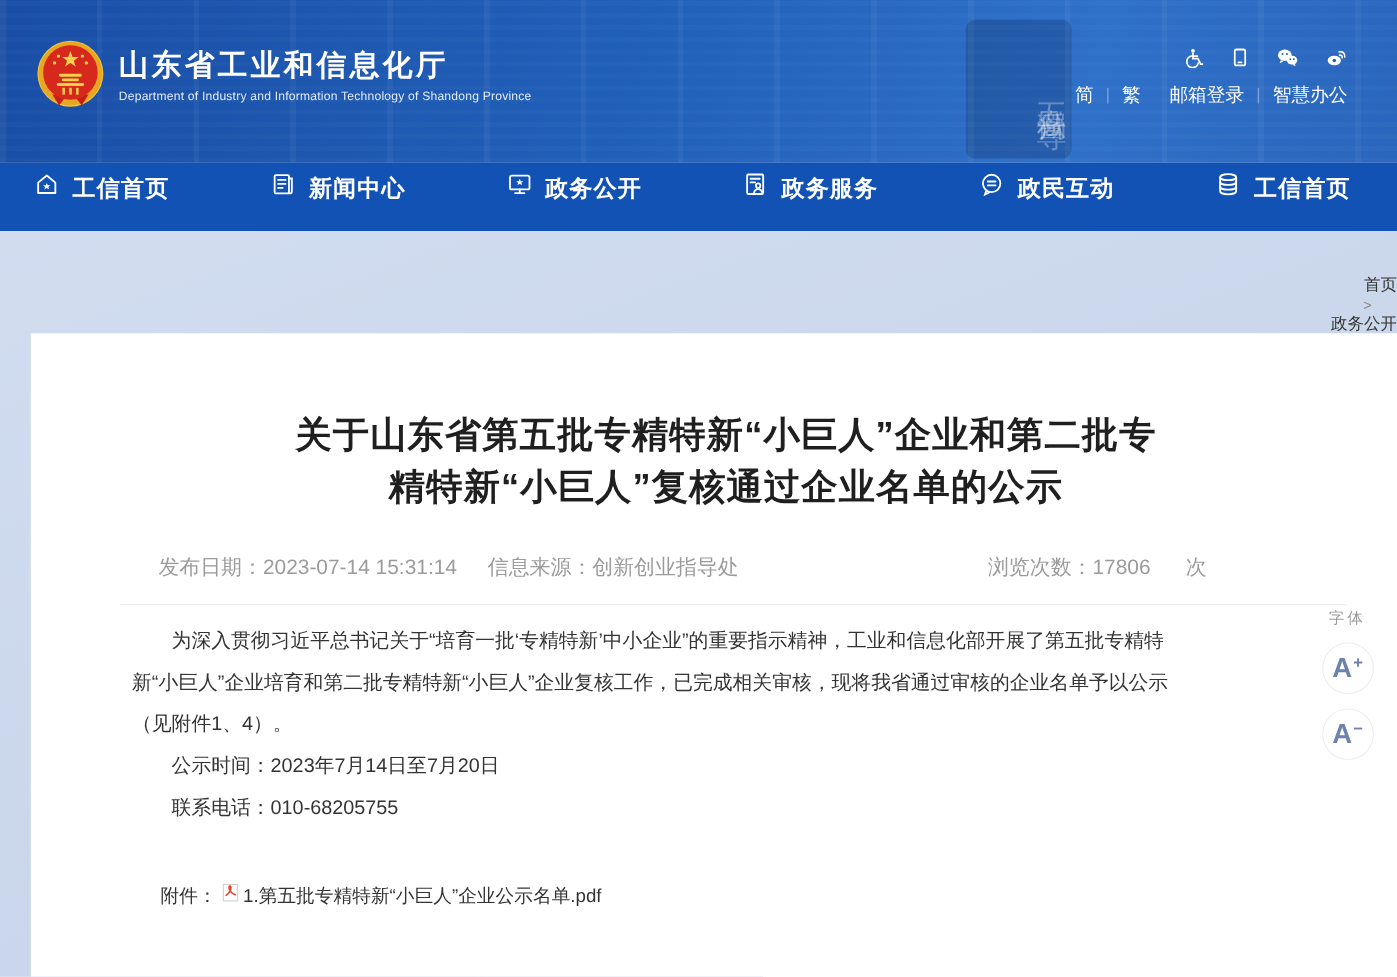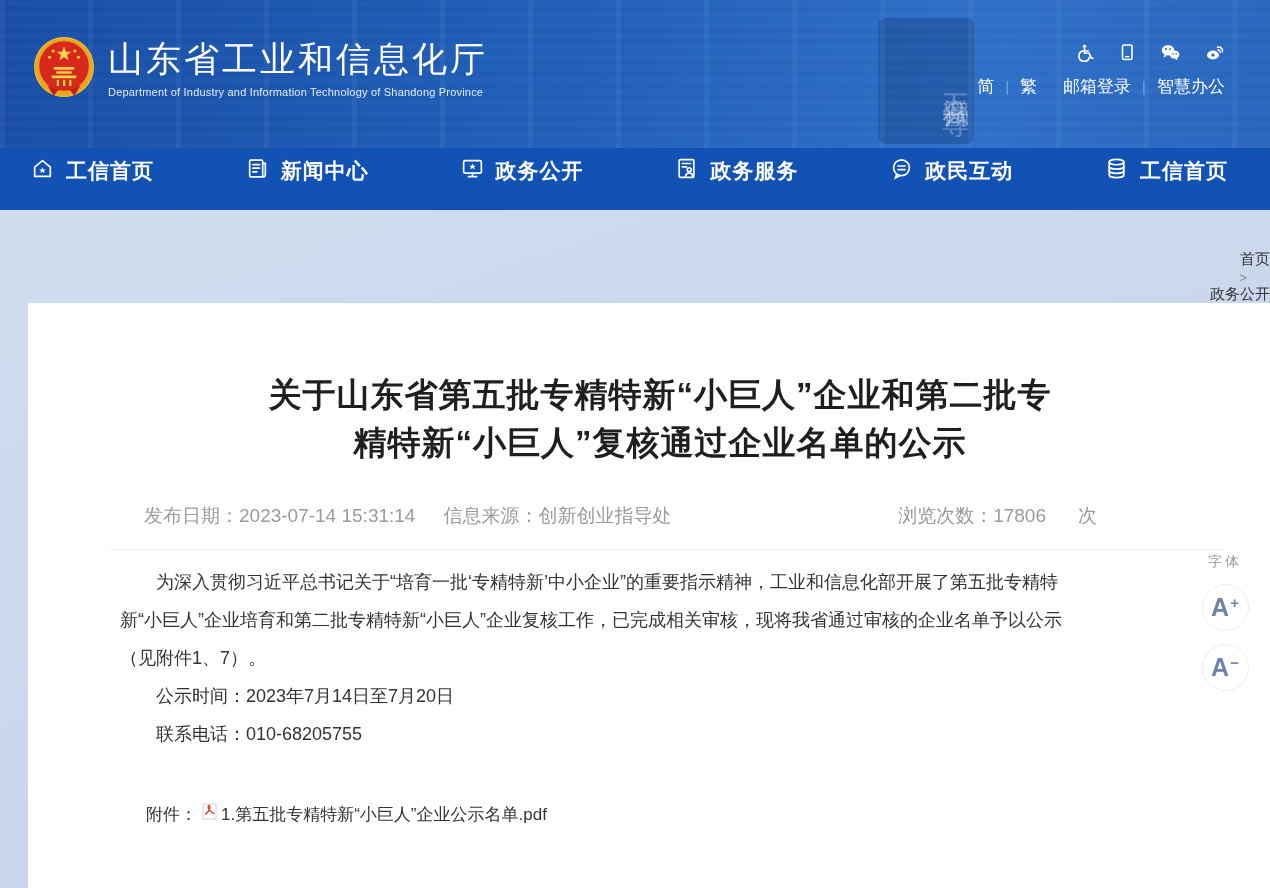--- a/index.html
+++ b/index.html
@@ -33,21 +33,21 @@
     font-size: 27px; letter-spacing: 5px;
     color: rgba(255,255,255,.30);
     text-align: center; padding-top: 2px;
   }
   .header-inner {
     position: relative; z-index: 2;
     display: flex; align-items: flex-start;
     padding: 36px 45px 0 33px;
   }
   .logo-link { display: flex; align-items: center; gap: 13px; cursor: pointer; }
-  .site-title { font-size: 35px; font-weight: normal; color: #fff; letter-spacing: 3px; line-height: 1.1; }
+  .site-title { font-size: 27px; font-weight: bold; color: #fff; letter-spacing: 3px; line-height: 1.1; }
   .site-subtitle { font-size: 11px; color: rgba(255,255,255,.88); margin-top: 7px; letter-spacing: .2px; }
   .search-box {
     margin-left: 36px; margin-top: 17px;
     width: 352px; height: 38px;
     background: rgba(255,255,255,.24);
     border-radius: 19px;
     display: flex; align-items: center;
     padding: 0 14px 0 20px;
   }
   .search-box input {
@@ -300,21 +300,21 @@
       <span><span>信息来源：</span><span>创新创业指导处</span></span>
     </div>
     <div class="meta-views">
       <span>浏览次数：</span><span>17806</span><span class="unit">次</span>
     </div>
   </div>
 
   <div class="divider"></div>
 
   <div class="article-body">
-    <p>为深入贯彻习近平总书记关于“培育一批‘专精特新’中小企业”的重要指示精神，工业和信息化部开展了第五批专精特新“小巨人”企业培育和第二批专精特新“小巨人”企业复核工作，已完成相关审核，现将我省通过审核的企业名单予以公示（见附件1、7）。</p>
+    <p>为深入贯彻习近平总书记关于“培育一批‘专精特新’中小企业”的重要指示精神，工业和信息化部开展了第五批专精特新“小巨人”企业培育和第二批专精特新“小巨人”企业复核工作，已完成相关审核，现将我省通过审核的企业名单予以公示（见附件1、4）。</p>
     <p>公示时间：2023年7月14日至7月20日</p>
     <p>联系电话：010-68205755</p>
   </div>
 
   <div class="attachments">
     <div class="attach-row">
       <span class="attach-label">附件：</span>
       <span class="attach-link">
         <svg width="16" height="17" viewBox="0 0 16 17">
           <rect x="1" y="1" width="13" height="15" fill="#fff" stroke="#cfcfcf"></rect>

